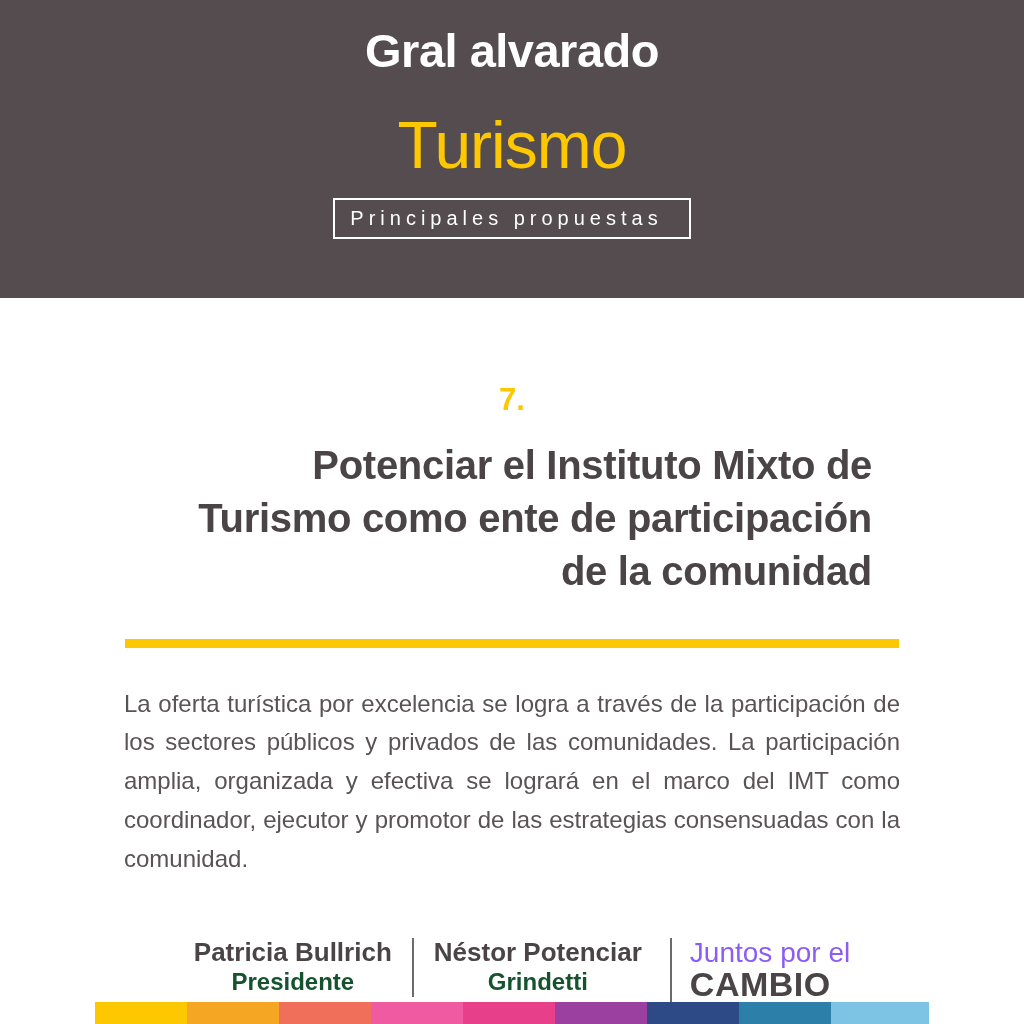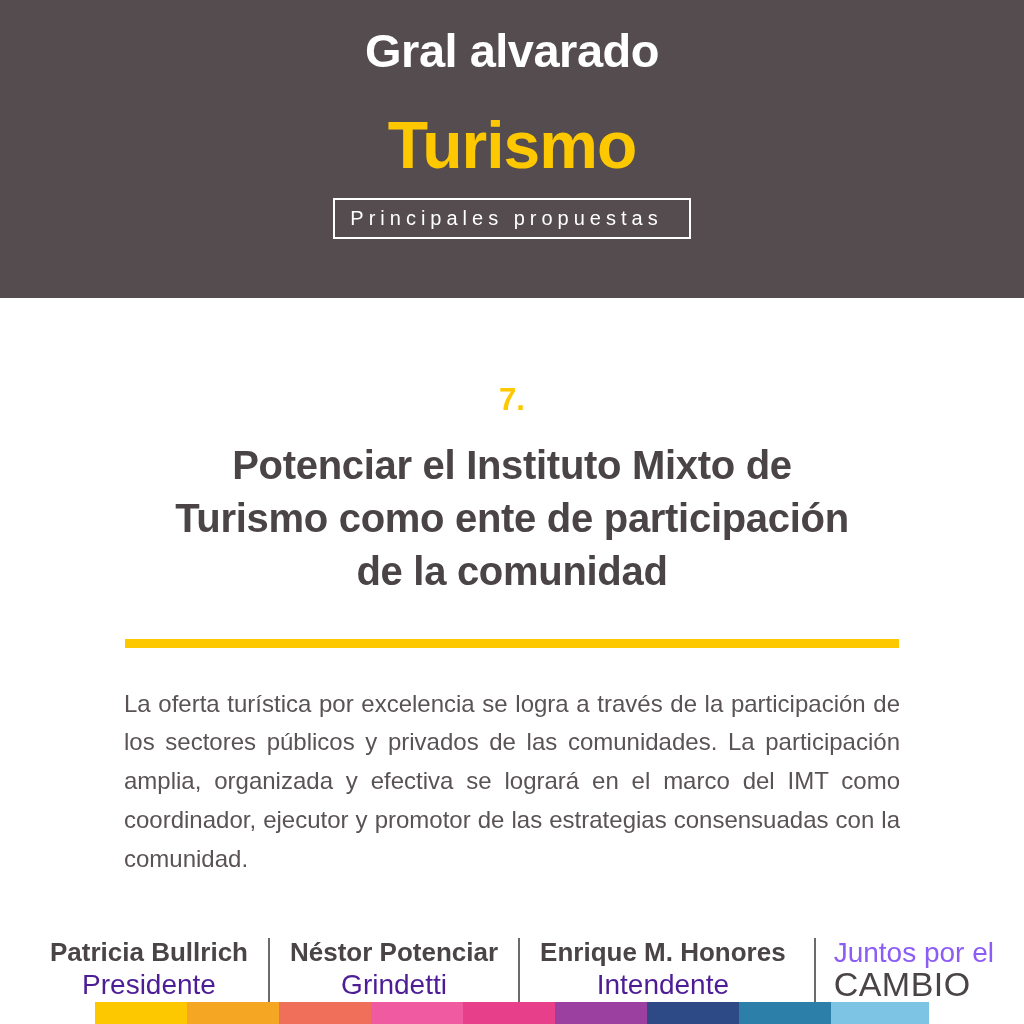--- a/index.html
+++ b/index.html
@@ -37,21 +37,21 @@
     color: #ffffff;
     font-size: 47px;
     font-weight: bold;
     letter-spacing: -0.5px;
     line-height: 1.05;
     margin: 0;
   }
   .header-topic {
     color: #fdc800;
     font-size: 66px;
-    font-weight: bold;
+    font-weight: normal;
     letter-spacing: -1px;
     line-height: 1;
     margin: 37px 0 0 0;
   }
   .header-subtitle-box {
     margin-top: 20px;
     border: 2px solid #ffffff;
     padding: 8px 26px 9px 15px;
   }
   .header-subtitle {
@@ -77,21 +77,21 @@
     font-size: 31px;
     font-weight: bold;
     line-height: 1;
     margin: 0 0 24px 0;
   }
   .item-title {
     color: #4a4447;
     font-size: 40px;
     font-weight: bold;
     line-height: 1.33;
-    text-align: center;
+    text-align: right;
     max-width: 720px;
     margin: 0;
     letter-spacing: -0.3px;
   }
   .divider {
     width: 774px;
     height: 9px;
     background: #fdc800;
     margin: 40px 0 0 0;
   }
@@ -125,43 +125,43 @@
     border-left: 2px solid #6e6a6c;
   }
   .candidate-name {
     color: #4a4447;
     font-size: 26px;
     font-weight: bold;
     line-height: 1.1;
     white-space: nowrap;
   }
   .candidate-role {
-    color: #4c1d95;
-    font-size: 28px;
-    font-weight: normal;
+    color: #14532d;
+    font-size: 24px;
+    font-weight: bold;
     line-height: 1.2;
     margin-top: 2px;
     white-space: nowrap;
   }
   .brand {
     border-left: 2px solid #6e6a6c;
     padding-left: 18px;
     margin-left: 8px;
     text-align: left;
   }
   .brand-top {
     color: #8b5cf6;
     font-size: 28px;
     line-height: 1.05;
     white-space: nowrap;
   }
   .brand-bottom {
     color: #4a4447;
     font-size: 34px;
-    font-weight: normal;
+    font-weight: bold;
     letter-spacing: 0.5px;
     line-height: 1;
     white-space: nowrap;
   }
   .brand-bars {
     display: flex;
     margin-top: 5px;
     width: 158px;
     height: 7px;
   }
@@ -198,24 +198,20 @@
     <div class="item-body">La oferta turística por excelencia se logra a través de la participación de los sectores públicos y privados de las comunidades. La participación amplia, organizada y efectiva se logrará en el marco del IMT como coordinador, ejecutor y promotor de las estrategias consensuadas con la comunidad.</div>
 
     <div class="footer">
       <div class="candidate">
         <div class="candidate-name">Patricia Bullrich</div>
         <div class="candidate-role">Presidente</div>
       </div>
       <div class="candidate">
         <div class="candidate-name">Néstor Potenciar</div>
         <div class="candidate-role">Grindetti</div>
-      </div>
-      <div class="candidate">
-        <div class="candidate-name">Enrique M. Honores</div>
-        <div class="candidate-role">Intendente</div>
       </div>
       <div class="brand">
         <div class="brand-top">Juntos por el</div>
         <div class="brand-bottom">CAMBIO</div>
         <div class="brand-bars">
             <span style="background: rgb(253, 200, 0);"></span>
             <span style="background: rgb(240, 125, 48);"></span>
             <span style="background: rgb(232, 84, 106);"></span>
             <span style="background: rgb(125, 196, 228);"></span>
             <span style="background: rgb(46, 74, 134);"></span>

